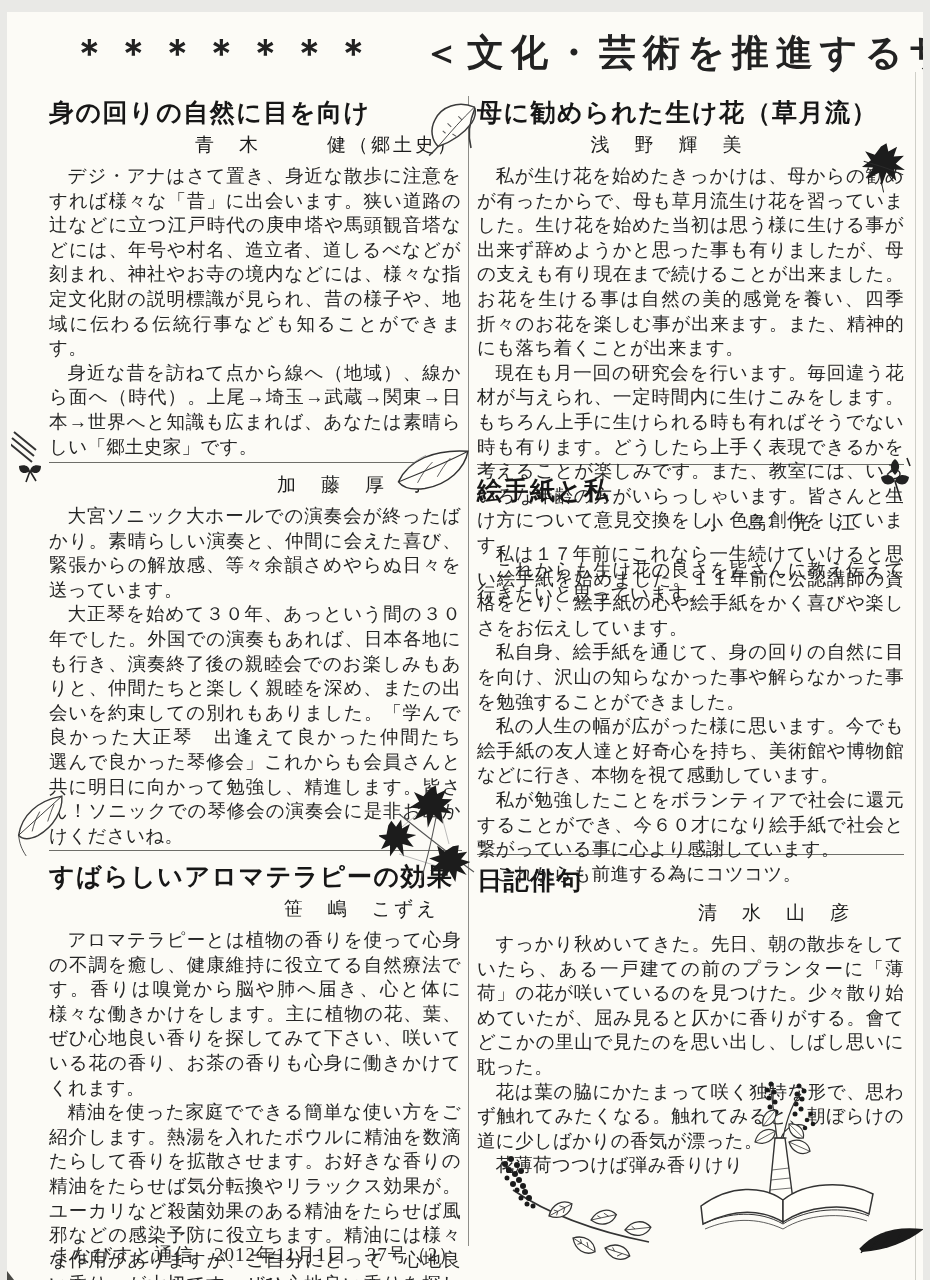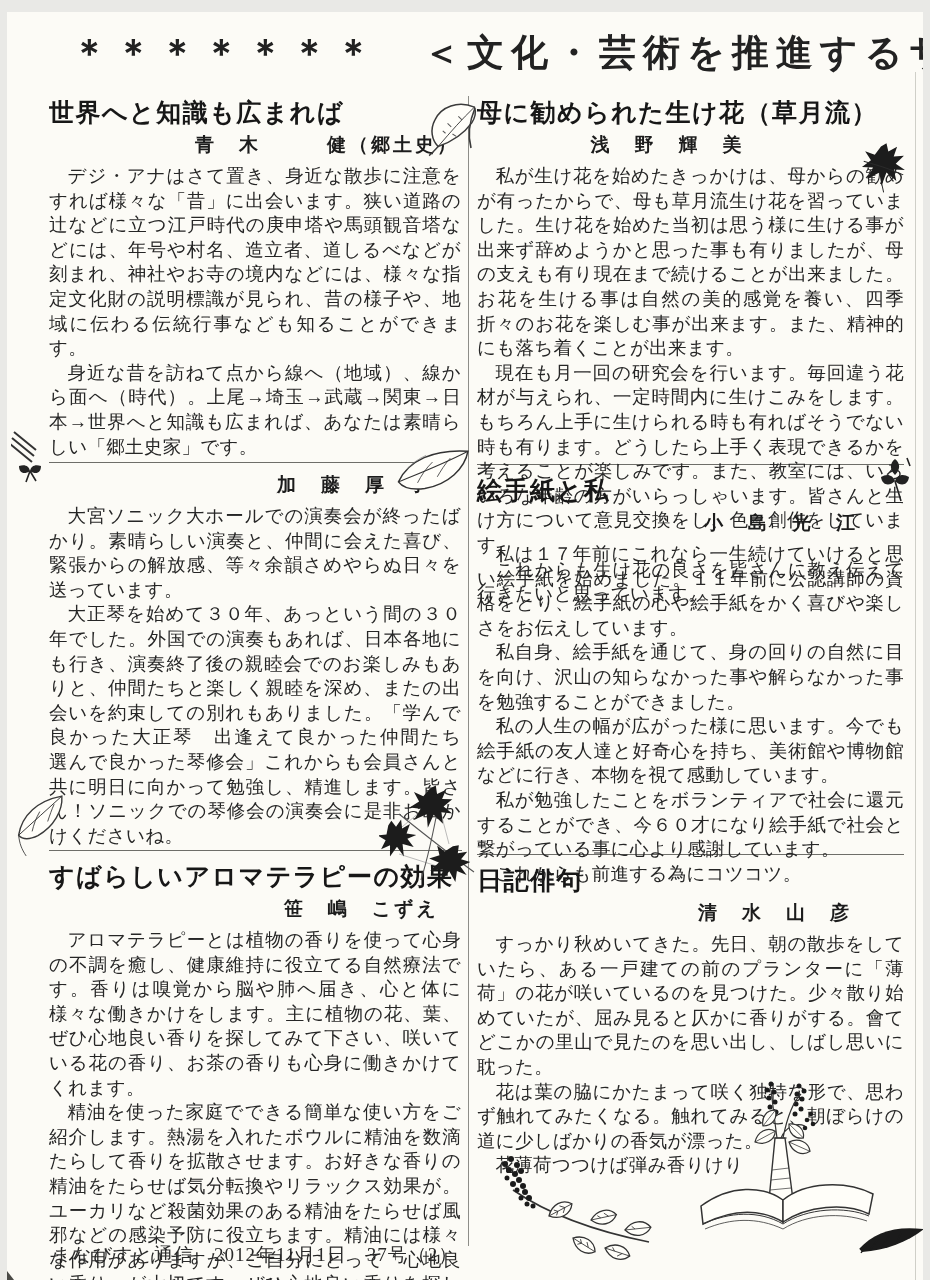--- a/index.html
+++ b/index.html
@@ -33,21 +33,21 @@
   .a4{left:470px;top:462px;width:427px;}
   .a5{left:42px;top:848px;width:412px;}
   .a6{left:470px;top:852px;width:427px;}
   .art h2{
     margin:0 0 3px 0;
     font-family:"Liberation Sans","DejaVu Sans",sans-serif;
     font-size:25px;font-weight:bold;letter-spacing:1.5px;color:#171717;
   }
   .byline{
     font-family:"Liberation Sans","DejaVu Sans",sans-serif;
-    font-weight:bold;font-size:19px;letter-spacing:3px;
+    font-weight:normal;font-size:19px;letter-spacing:3px;
     text-align:right;margin:0 0 6px 0;color:#1c1c1c;
   }
   .a1 .byline{padding-right:2px;}
   .a2 .byline{padding-right:46px;text-align:center;}
   .a3 .byline{padding-right:30px;}
   .a4 .byline{padding-right:46px;}
   .a5 .byline{padding-right:22px;}
   .a6 .byline{padding-right:52px;}
   .art p{
     margin:0;font-size:18.5px;line-height:1.33;letter-spacing:.3px;
@@ -83,21 +83,21 @@
   <div class="vdivider"></div>
   <div class="hdivider hd1"></div>
   <div class="hdivider hd2"></div>
   <div class="hdivider hd3"></div>
   <div class="hdivider hd4"></div>
   <div class="scanline-right"></div>
   <div class="scan-corner"></div>
   <div class="scan-bottom"></div>
 
   <article class="art a1">
-    <h2>世界へと知識も広まれば</h2>
+    <h2>身の回りの自然に目を向け</h2>
     <div class="byline">青　木　　　健（郷土史）</div>
     <p>デジ・アナはさて置き、身近な散歩に注意をすれば様々な「昔」に出会います。狭い道路の辻などに立つ江戸時代の庚申塔や馬頭観音塔などには、年号や村名、造立者、道しるべなどが刻まれ、神社やお寺の境内などには、様々な指定文化財の説明標識が見られ、昔の様子や、地域に伝わる伝統行事なども知ることができます。</p>
     <p>身近な昔を訪ねて点から線へ（地域）、線から面へ（時代）。上尾→埼玉→武蔵→関東→日本→世界へと知識も広まれば、あなたは素晴らしい「郷土史家」です。</p>
   </article>
 
   <article class="art a2">
     <h2>母に勧められた生け花（草月流）</h2>
     <div class="byline">浅　野　輝　美</div>
     <p>私が生け花を始めたきっかけは、母からの勧めが有ったからで、母も草月流生け花を習っていました。生け花を始めた当初は思う様に生ける事が出来ず辞めようかと思った事も有りましたが、母の支えも有り現在まで続けることが出来ました。お花を生ける事は自然の美的感覚を養い、四季折々のお花を楽しむ事が出来ます。また、精神的にも落ち着くことが出来ます。</p>
     <p>現在も月一回の研究会を行います。毎回違う花材が与えられ、一定時間内に生けこみをします。もちろん上手に生けられる時も有ればそうでない時も有ります。どうしたら上手く表現できるかを考えることが楽しみです。また、教室には、いろいろな年齢の方がいらっしゃいます。皆さんと生け方について意見交換をし、色々創作をしています。</p>

